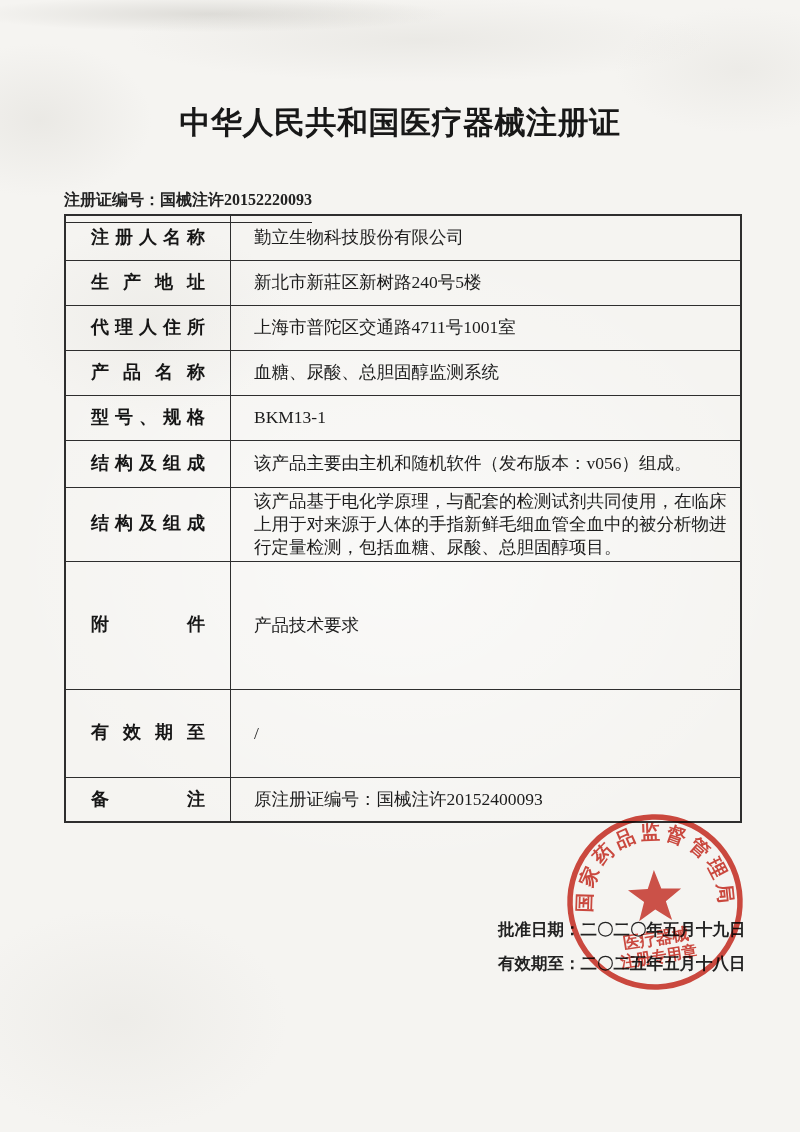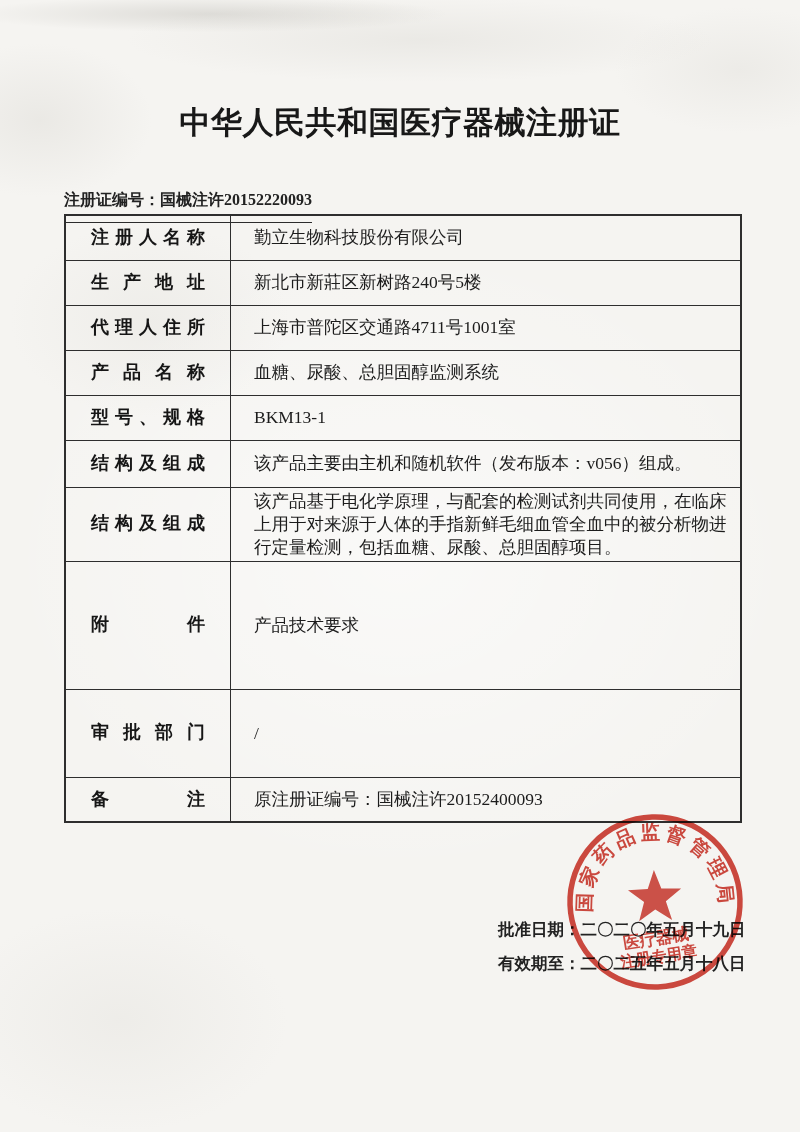--- a/index.html
+++ b/index.html
@@ -132,21 +132,21 @@
           <td class="cell value-cell">该产品基于电化学原理，与配套的检测试剂共同使用，在临床上用于对来源于人体的手指新鲜毛细血管全血中的被分析物进行定量检测，包括血糖、尿酸、总胆固醇项目。</td>
         </tr>
         <tr>
           <td class="cell label-cell">
             <span class="row-label">附件</span>
           </td>
           <td class="cell value-cell">产品技术要求</td>
         </tr>
         <tr>
           <td class="cell label-cell">
-            <span class="row-label">审批部门</span>
+            <span class="row-label">有效期至</span>
           </td>
           <td class="cell value-cell">/</td>
         </tr>
         <tr>
           <td class="cell label-cell">
             <span class="row-label">备注</span>
           </td>
           <td class="cell value-cell">原注册证编号：国械注许20152400093</td>
         </tr>
       </tbody>

